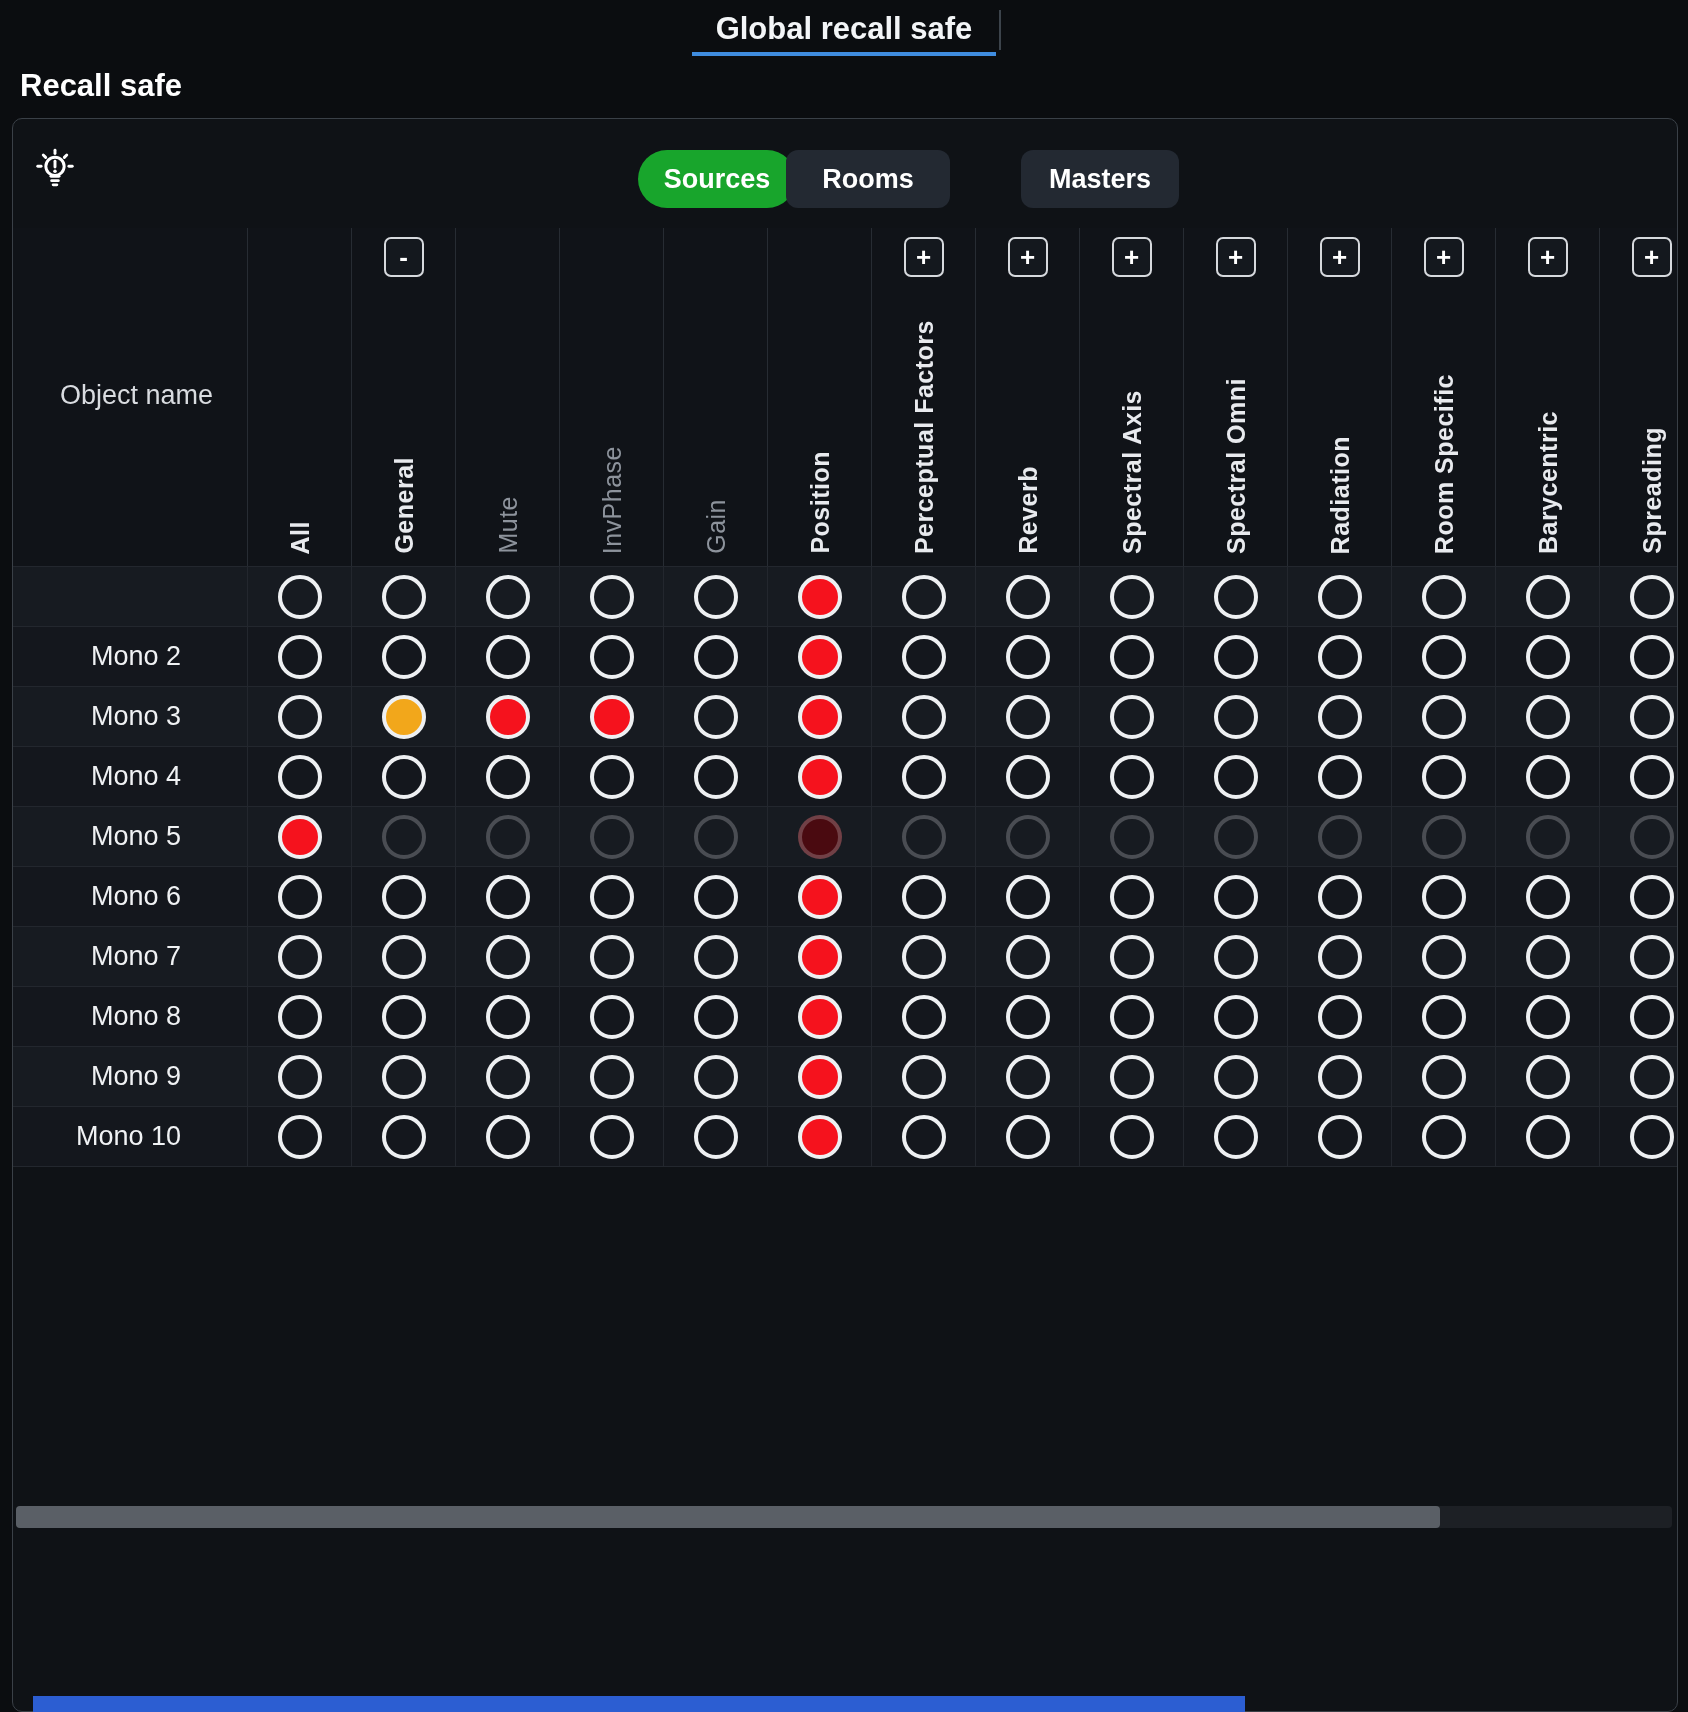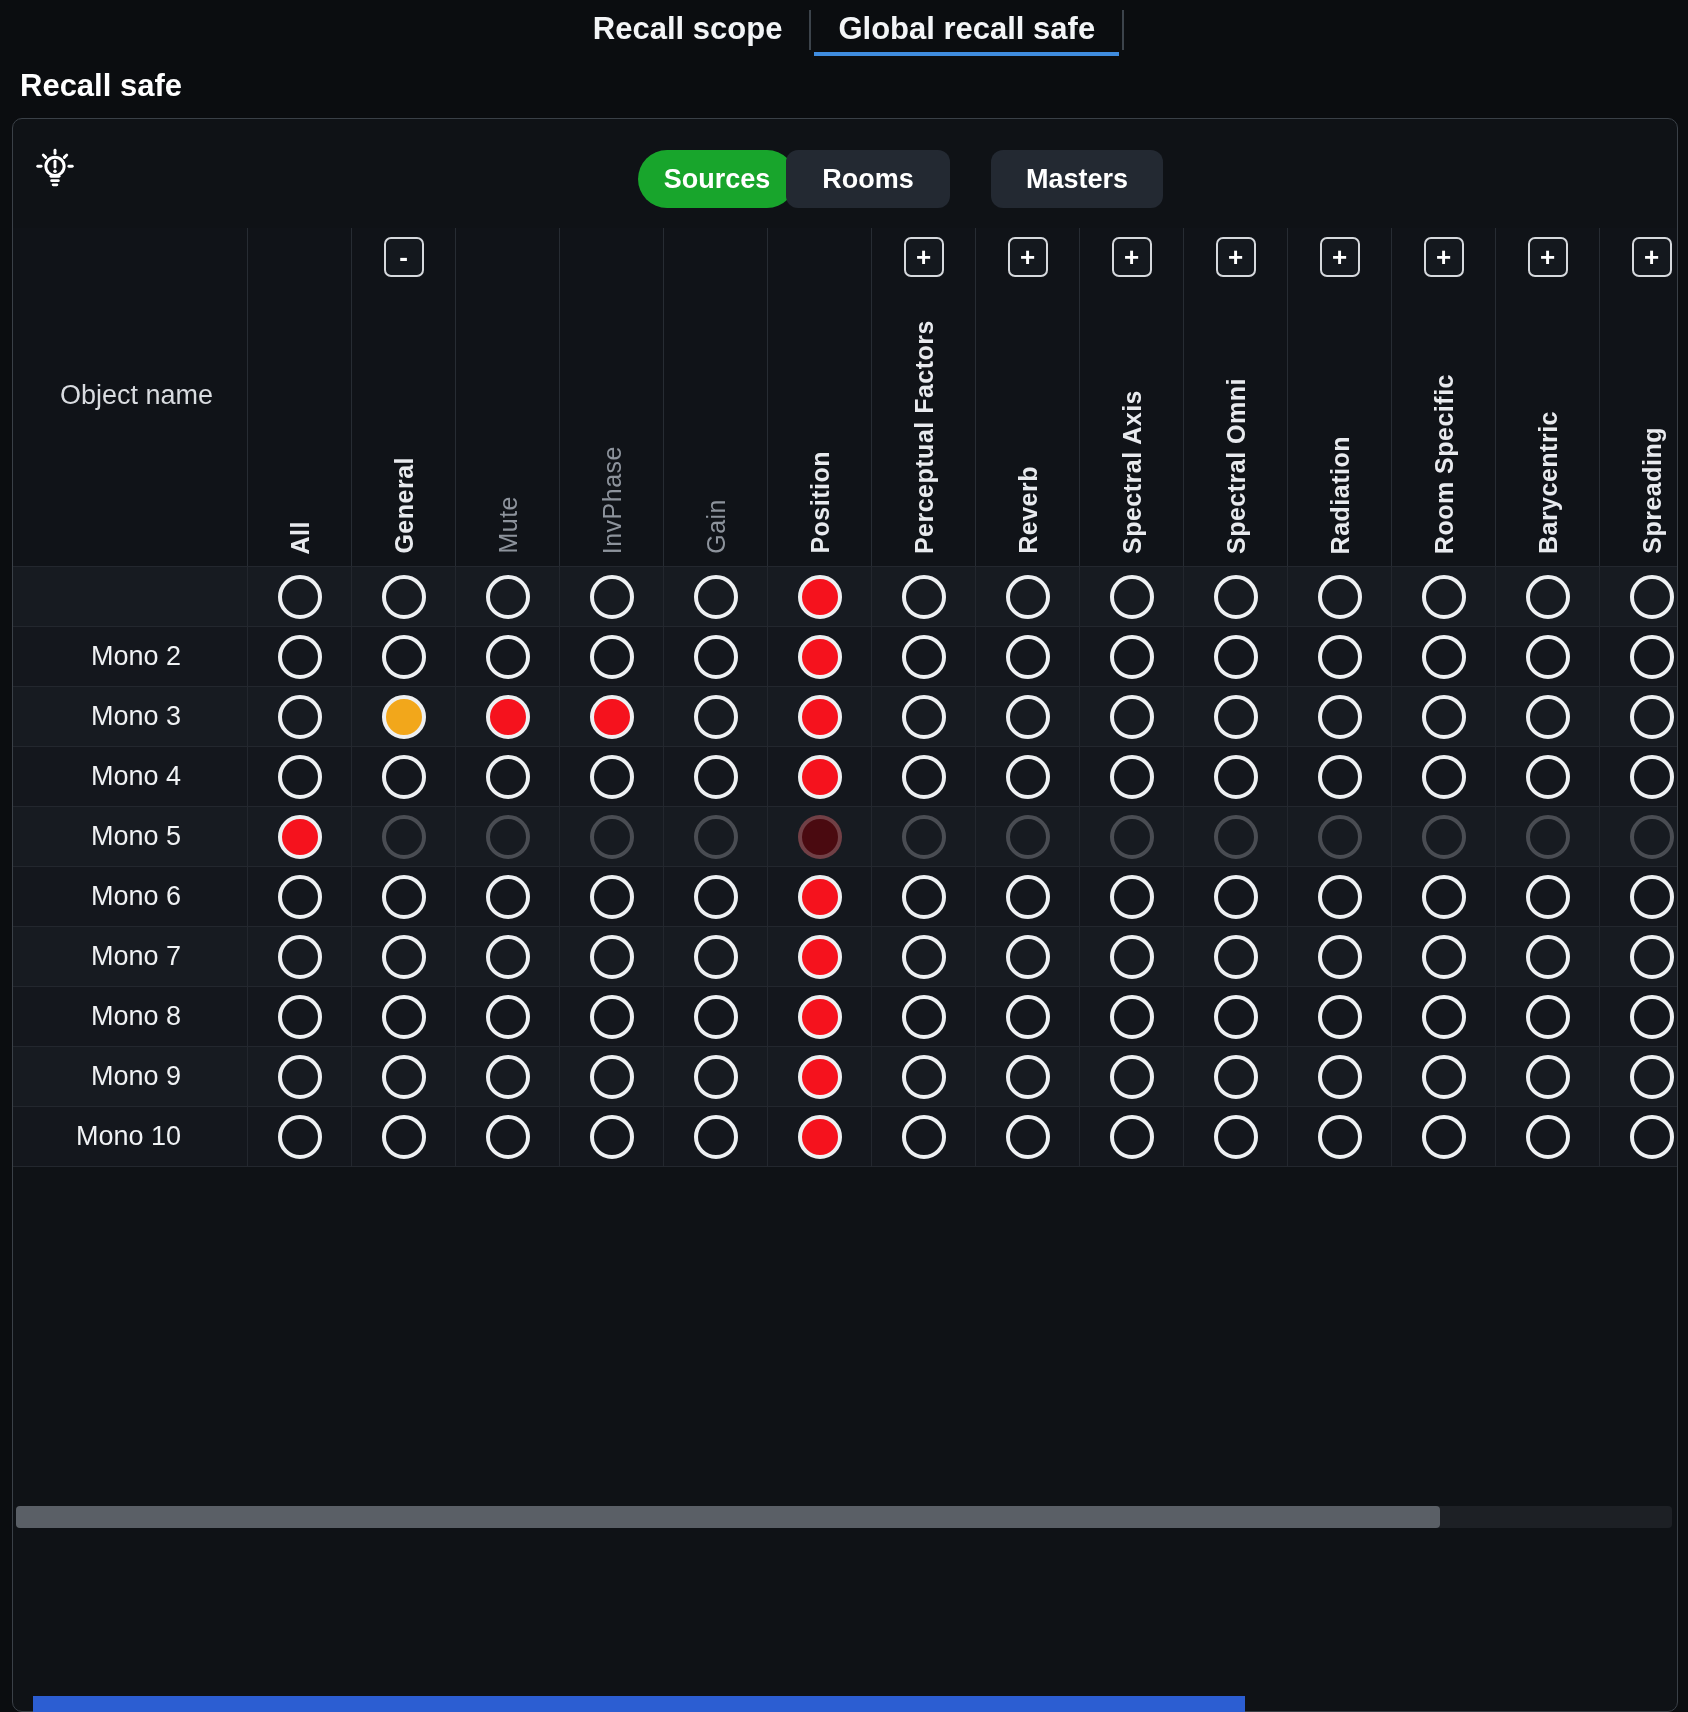--- a/index.html
+++ b/index.html
@@ -18,21 +18,21 @@
   
   .panel{position:absolute;left:12px;top:118px;width:1664px;height:1592px;background:#0f1216;
          border:1px solid #3a4047;border-radius:10px;overflow:hidden;}
   .bulb{position:absolute;left:20px;top:28px;width:44px;height:46px;}
 
   .segbtn{position:absolute;top:31px;height:58px;border:none;font-family:inherit;font-size:27px;
           font-weight:bold;color:#fff;background:#232932;border-radius:12px;cursor:default;}
   .segbtn.active{background:var(--accent-green);border-radius:29px;}
   #btn-sources{left:625px;width:158px;}
   #btn-rooms{left:773px;width:164px;}
-  #btn-masters{left:978px;width:172px;}
+  #btn-masters{left:1008px;width:158px;}
 
   
   .matrix{position:absolute;left:0;top:109px;width:1664px;height:938px;background:#101318;}
   .objhead{position:absolute;left:0;top:0;width:234px;height:338px;}
   .objhead span{position:absolute;left:47px;top:152px;font-size:27px;color:#d9dce0;}
   .colhead{position:absolute;top:0;height:338px;width:104px;border-left:1px solid #272c33;box-sizing:border-box;}
   .colhead .lab{position:absolute;bottom:12px;left:50%;transform:translateX(-50%) rotate(180deg);
                 writing-mode:vertical-rl;font-size:25px;letter-spacing:.5px;color:#e8eaee;
                 font-weight:bold;white-space:nowrap;}
   .colhead.muted .lab{color:#8d939c;font-weight:normal;}
@@ -57,21 +57,20 @@
   .hscroll{position:absolute;left:3px;top:1387px;width:1656px;height:22px;background:#1d2025;border-radius:4px;}
   .hscroll .thumb{position:absolute;left:0;top:0;height:22px;background:#5a5f66;border-radius:4px;}
   .bottom-blue{position:absolute;left:33px;top:1696px;width:1212px;height:16px;background:#2c5ed2;}
 </style>
 </head>
 <body>
 
 <div class="page" style="--accent-blue: #3f8cdf; --accent-green: #18a52c; --state-red: #f5121d; --state-orange: #f2a71b;">
 
   <nav class="tabbar">
-      <div class="tab">Recall scope</div>
       <div class="tab active">Global recall safe</div>
     </nav>
 
   <div class="page-title">Recall safe</div>
 
   <div class="panel">
 
     <div class="bulb">
       <svg viewBox="0 0 24 24" width="44" height="46">
         <g fill="none" stroke="#ffffff" stroke-width="1.6" stroke-linecap="round">

